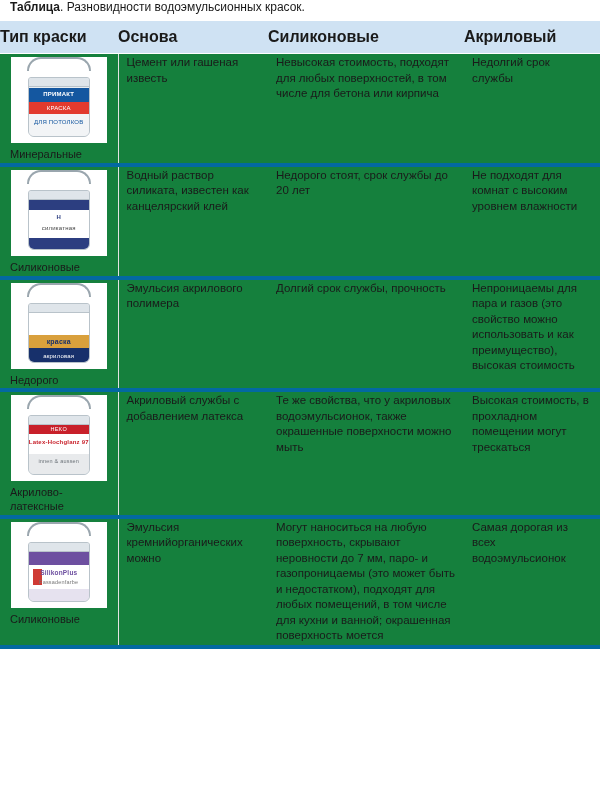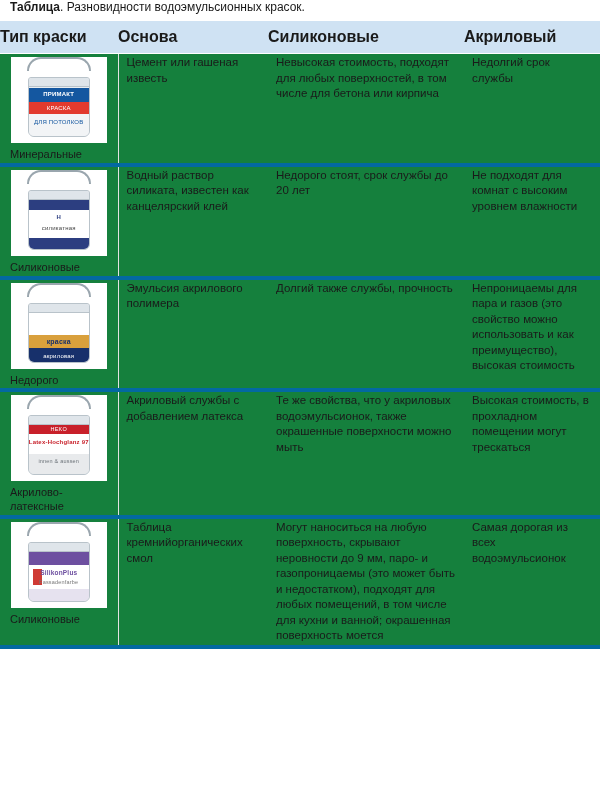--- a/index.html
+++ b/index.html
@@ -244,21 +244,21 @@
               <div class="band top"></div>
               <div class="band mid"></div>
               <div class="band low"></div>
               <div class="txt t1">краска</div>
               <div class="txt t2">акриловая</div>
             </div>
           </div>
           <div class="type-label">Недорого</div>
         </td>
         <td>Эмульсия акрилового полимера</td>
-        <td>Долгий также службы, прочность</td>
+        <td>Долгий срок службы, прочность</td>
         <td>Непроницаемы для пара и газов (это свойство можно использовать и как преимущество), высокая стоимость</td>
       </tr>
 
       <tr>
         <td class="col-type">
           <div class="thumb">
             <div class="handle"></div>
             <div class="bucket b-latex">
               <div class="lid"></div>
               <div class="band top"></div>
@@ -285,20 +285,20 @@
               <div class="band top"></div>
               <div class="band mid"></div>
               <div class="band low"></div>
               <div class="swatch"></div>
               <div class="txt t1">SilikonPlus</div>
               <div class="txt t2">Fassadenfarbe</div>
             </div>
           </div>
           <div class="type-label">Силиконовые</div>
         </td>
-        <td>Таблица кремнийорганических смол</td>
-        <td>Могут наноситься на любую поверхность, скрывают неровности до 9 мм, паро- и газопроницаемы (это может быть и недостатком), подходят для любых помещений, в том числе для кухни и ванной; окрашенная поверхность моется</td>
+        <td>Эмульсия кремнийорганических можно</td>
+        <td>Могут наноситься на любую поверхность, скрывают неровности до 7 мм, паро- и газопроницаемы (это может быть и недостатком), подходят для любых помещений, в том числе для кухни и ванной; окрашенная поверхность моется</td>
         <td>Самая дорогая из всех водоэмульсионок</td>
       </tr>
 
     </tbody>
   </table>
 </div>
 
 </body></html>

